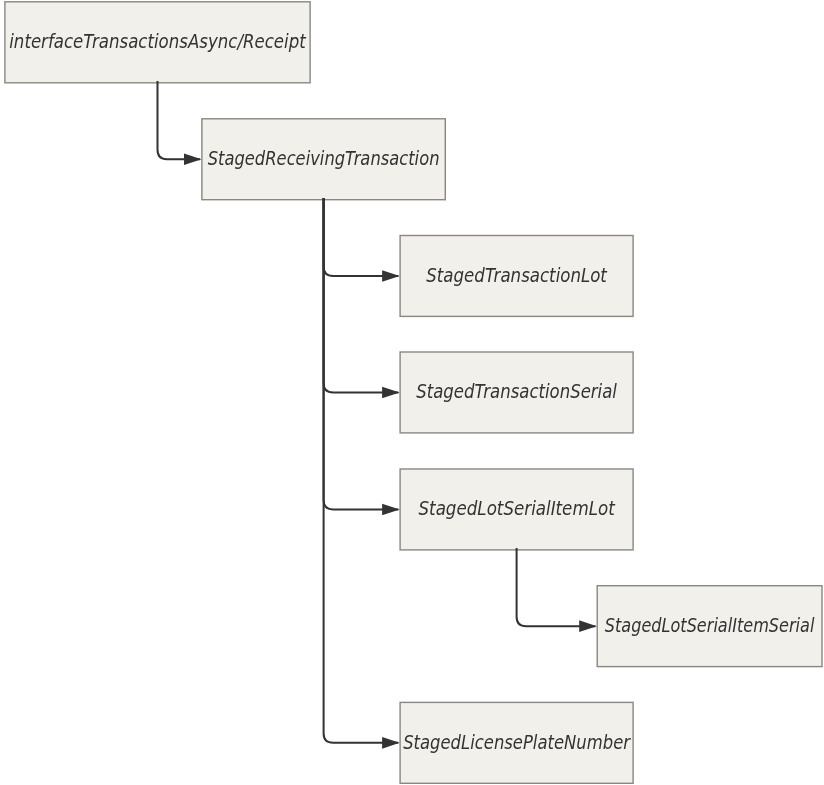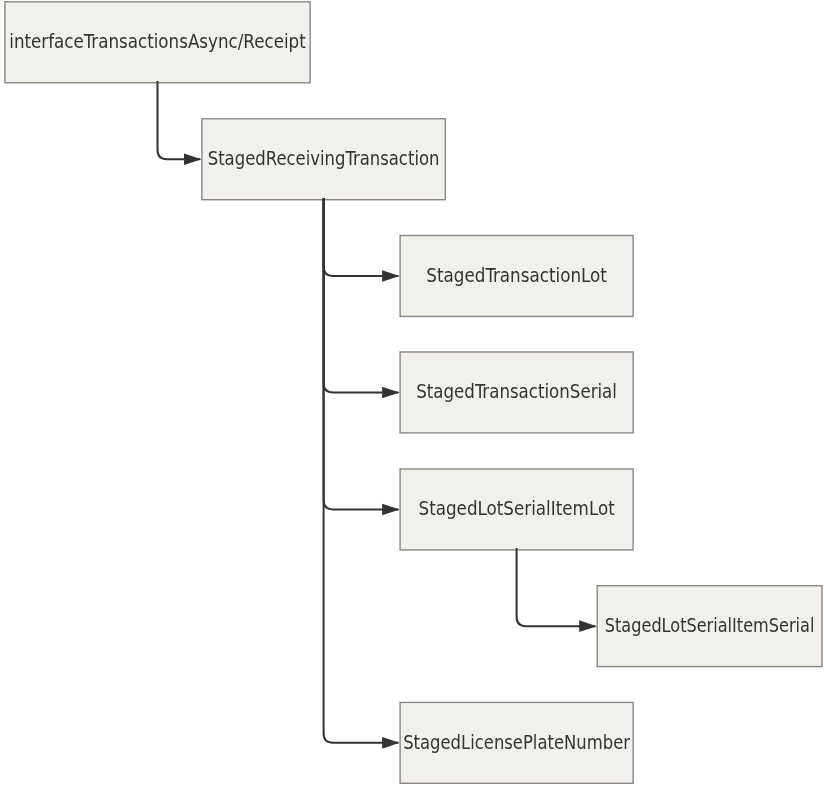--- a/index.html
+++ b/index.html
@@ -1,19 +1,19 @@
 <!DOCTYPE html>
 <html><head>
 <meta charset="utf-8">
 <title>Flowchart</title>
 <style>
   html,body{margin:0;padding:0;background:#ffffff;}
   body{width:824px;height:785px;overflow:hidden;
        font-family:"Liberation Sans",sans-serif;}
-  #diagram{position:relative;width:824px;height:785px;}
+  #diagram{position:relative;width:824px;height:785px;font-style:italic;}
   #svgroot{position:absolute;left:0;top:0;shape-rendering:auto;}
   .node-box{fill:#f1f0eb;stroke:#8a8782;stroke-width:1.4;}
   .node-label{fill:#333333;font-family:"DejaVu Sans",sans-serif;font-stretch:condensed;
               font-size:18.6px;text-anchor:middle;white-space:pre;}
   .edge-line{fill:none;stroke:#333333;stroke-width:2;stroke-linecap:butt;}
   .arrow-head{fill:#333333;}
 </style>
 </head>
 <body>
 

